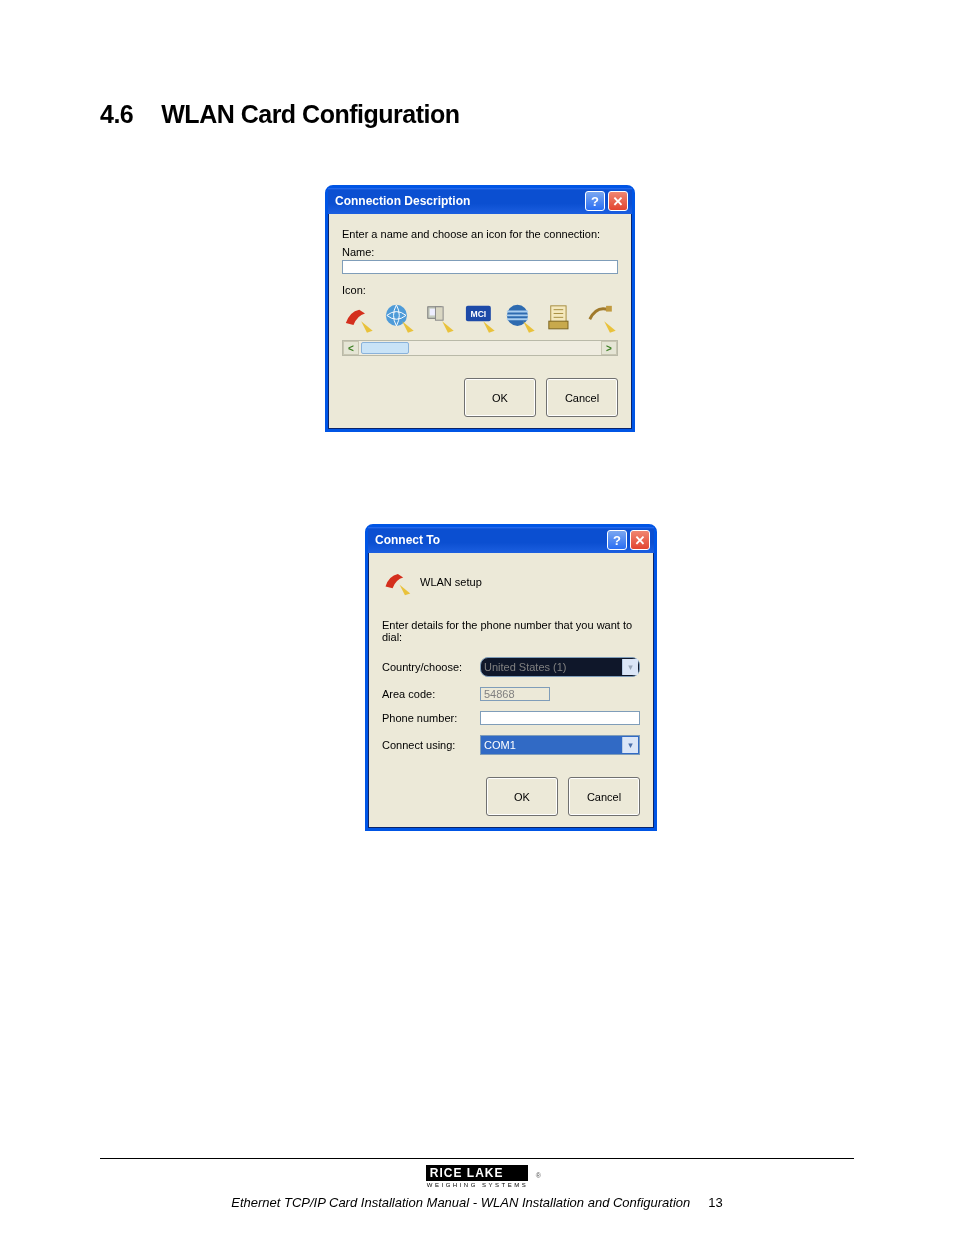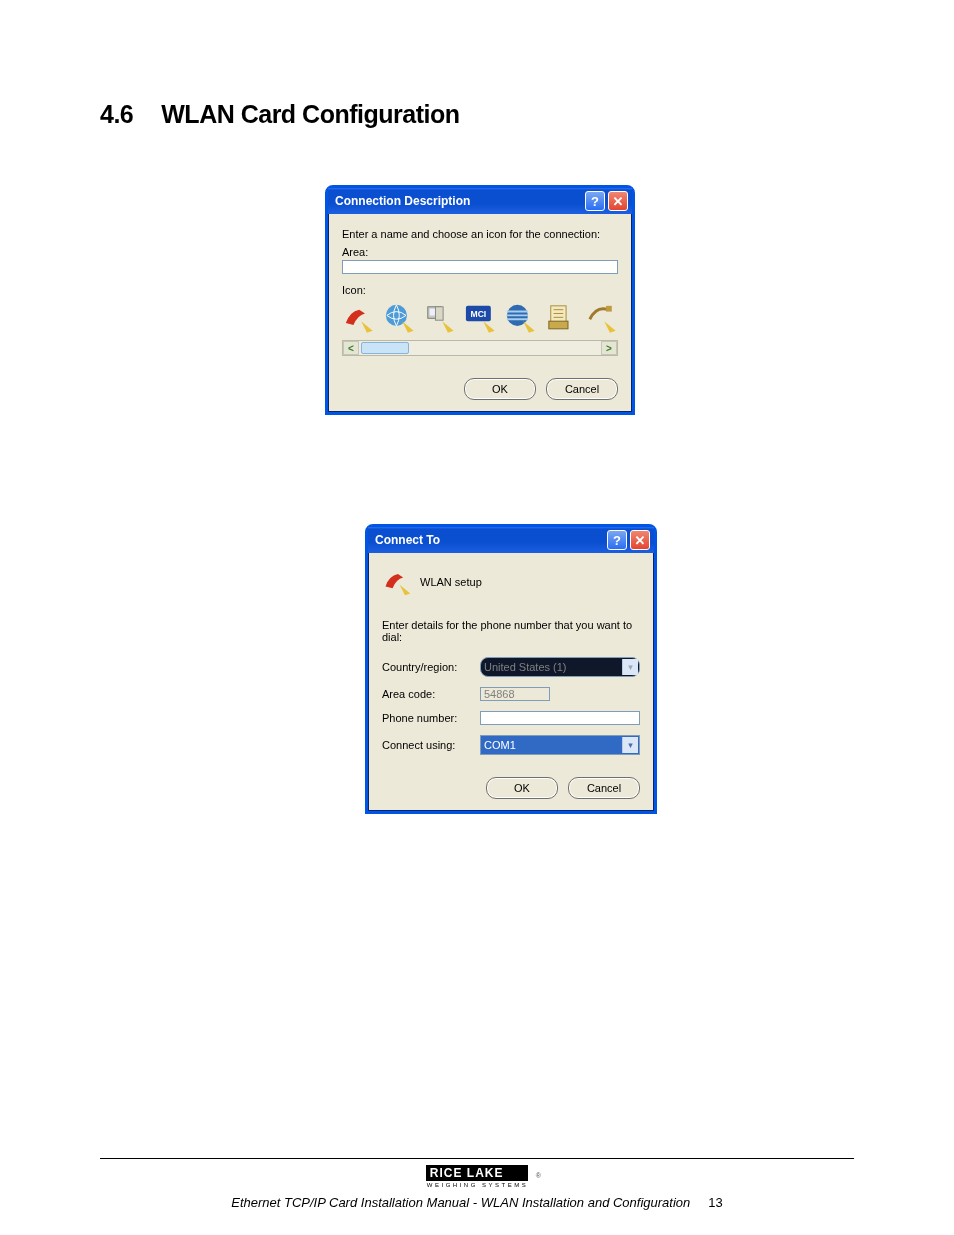--- a/index.html
+++ b/index.html
@@ -110,24 +110,24 @@
   .hscroll .track { flex:1; background:#efece0; position:relative; }
   .hscroll .thumb {
     position:absolute; left:2px; top:1px; width:48px; bottom:1px;
     background:#c9e3f7; border:1px solid #8ab2da; border-radius:2px;
   }
   .btn-row {
     display:flex; justify-content:flex-end; gap:10px;
     margin-top: 22px;
   }
   .xp-btn {
-    min-width: 72px; height: 22px;
+    min-width: 72px; height: 39px;
     background: #ece9d8;
     border: 1px solid #707070;
-    border-radius: 10px;
+    border-radius: 3px;
     font-size: 11px;
     display:flex; align-items:center; justify-content:center;
     box-shadow: inset 0 0 0 1px #fff;
   }
 
   .form-grid {
     display: grid;
     grid-template-columns: 92px 1fr;
     row-gap: 10px;
     column-gap: 6px;
@@ -194,21 +194,21 @@
   <div id="dlg1" class="dialog">
     <div class="titlebar">
       <span>Connection Description</span>
       <div class="title-btns">
         <div class="title-btn help-btn">?</div>
         <div class="title-btn close-btn">✕</div>
       </div>
     </div>
     <div class="dlg-body">
       <div class="prompt">Enter a name and choose an icon for the connection:</div>
-      <div class="lbl">Area:</div>
+      <div class="lbl">Name:</div>
       <input class="text-input" value="" style="">
       <div class="lbl" style="margin-top:10px;">Icon:</div>
       <div class="icon-strip">
         <span class="conn-icon">
           <svg viewBox="0 0 34 34">
               <path d="M4 22 Q8 10 18 8 L24 12 Q16 14 12 24 Z" fill="#d42f1d"></path>
               <path d="M20 20 L32 30 L26 32 Z" fill="#e9c23b"></path>
             </svg>
         </span>
         <span class="conn-icon">
@@ -284,21 +284,21 @@
           <svg viewBox="0 0 34 34">
               <path d="M4 22 Q8 10 18 8 L24 12 Q16 14 12 24 Z" fill="#d42f1d"></path>
               <path d="M20 20 L32 30 L26 32 Z" fill="#e9c23b"></path>
             </svg>
         </span>
         <span>WLAN setup</span>
       </div>
       <div class="prompt" style="margin-bottom:14px;">Enter details for the phone number that you want to dial:</div>
 
       <div class="form-grid">
-        <span>Country/region:</span>
+        <span>Country/choose:</span>
         <div class="combo disabled">
           <span>United States (1)</span>
           <span class="drop">▾</span>
         </div>
 
         <span>Area code:</span>
         <div>
           <input class="text-input disabled short" disabled="" value="54868" style="">
         </div>
 

